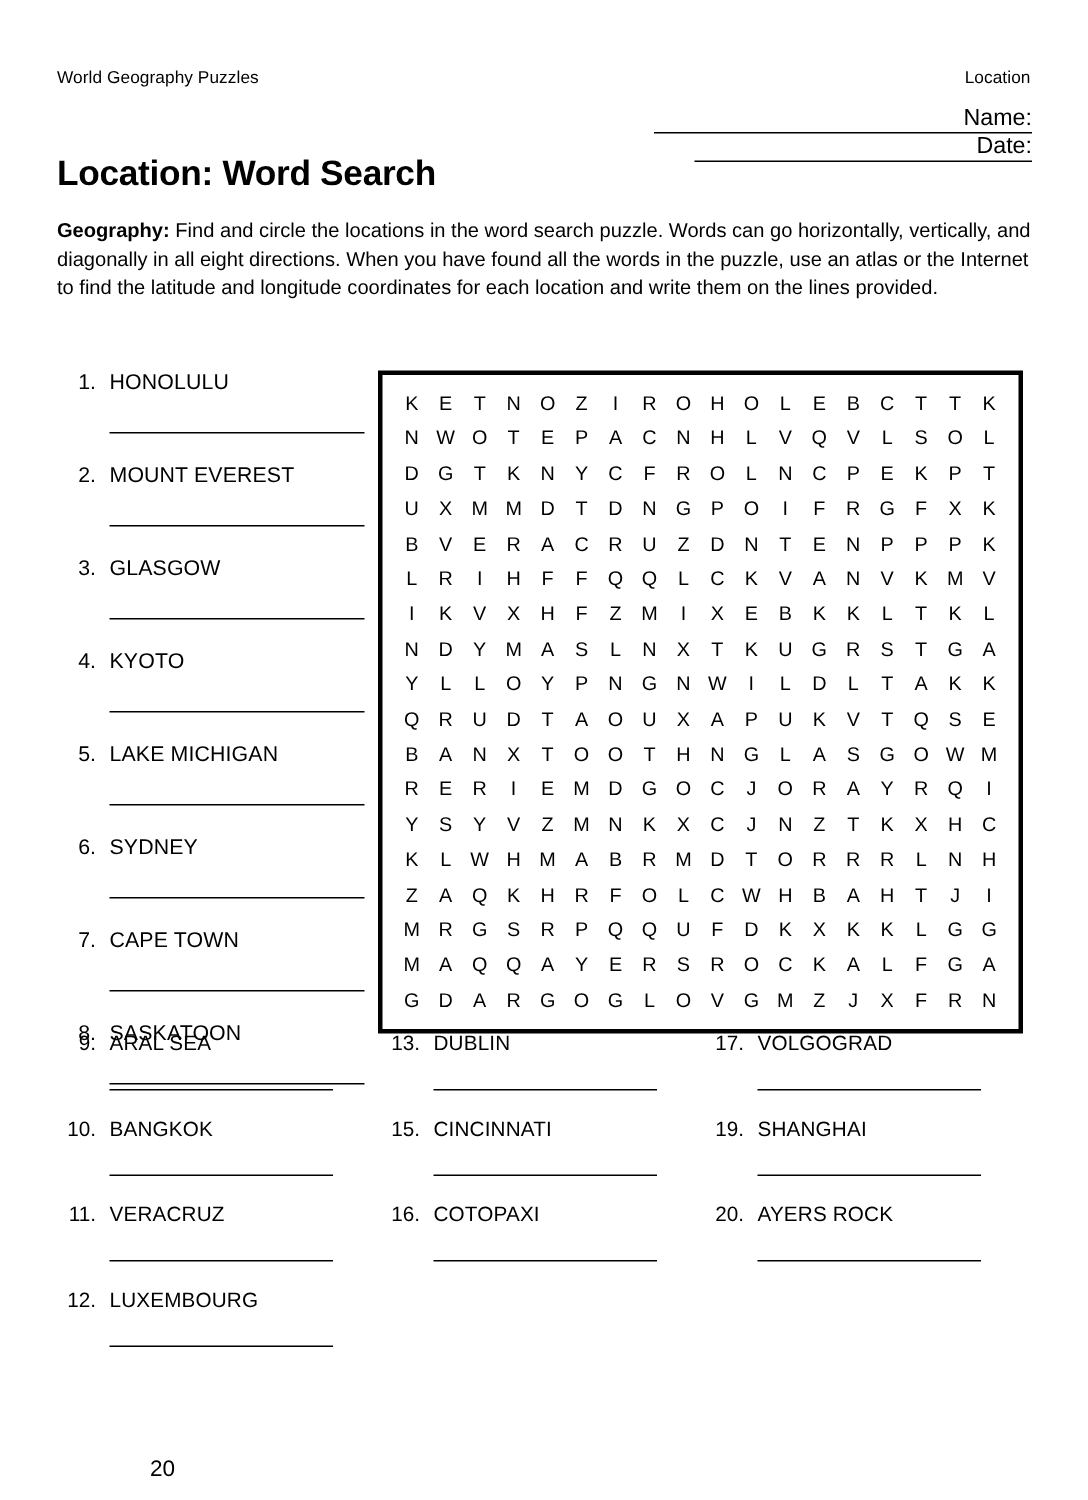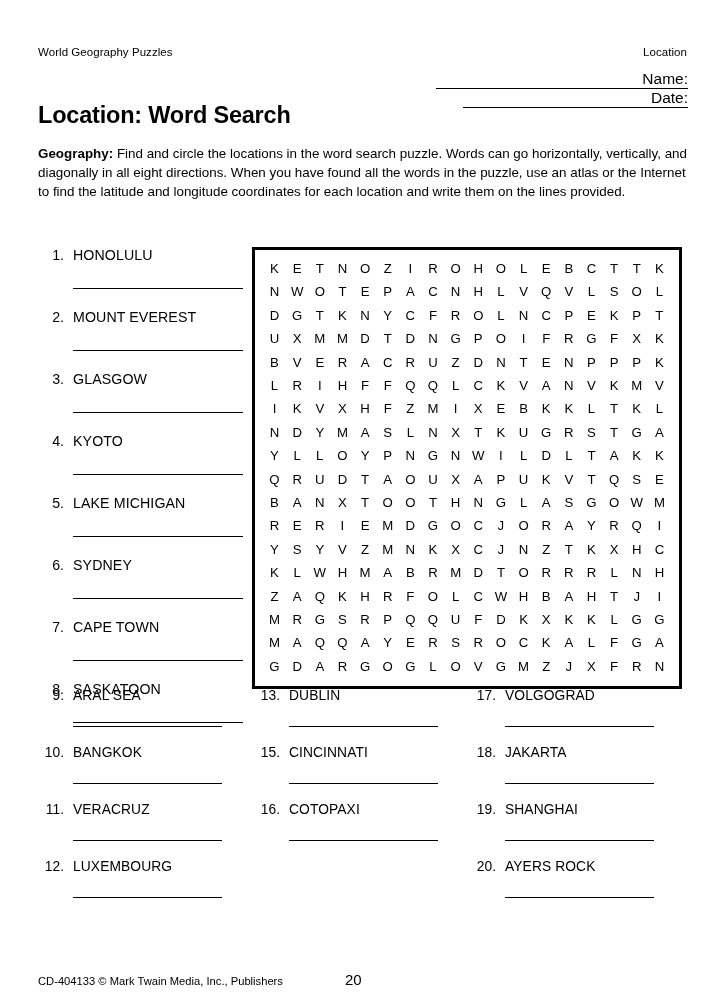--- a/index.html
+++ b/index.html
@@ -674,40 +674,32 @@
     <div class="col">
         <div class="li">
           <div class="li-head">
             <span class="li-num">17.</span>
             <span class="li-label">VOLGOGRAD</span>
           </div>
           <div class="li-rule"></div>
         </div>
         <div class="li">
           <div class="li-head">
-            <span class="li-num">18.</span>
-            <span class="li-label">JAKARTA</span>
-          </div>
-          <div class="li-rule"></div>
-        </div>
-        <div class="li">
-          <div class="li-head">
             <span class="li-num">19.</span>
             <span class="li-label">SHANGHAI</span>
           </div>
           <div class="li-rule"></div>
         </div>
         <div class="li">
           <div class="li-head">
             <span class="li-num">20.</span>
             <span class="li-label">AYERS ROCK</span>
           </div>
           <div class="li-rule"></div>
         </div>
       </div>
   </div>
 
   <div class="footer">
-    <span class="footer-code">CD-404133  © Mark Twain Media, Inc., Publishers</span>
     <span class="footer-pageno">20</span>
   </div>
 
 </div>
 
 </body></html>

